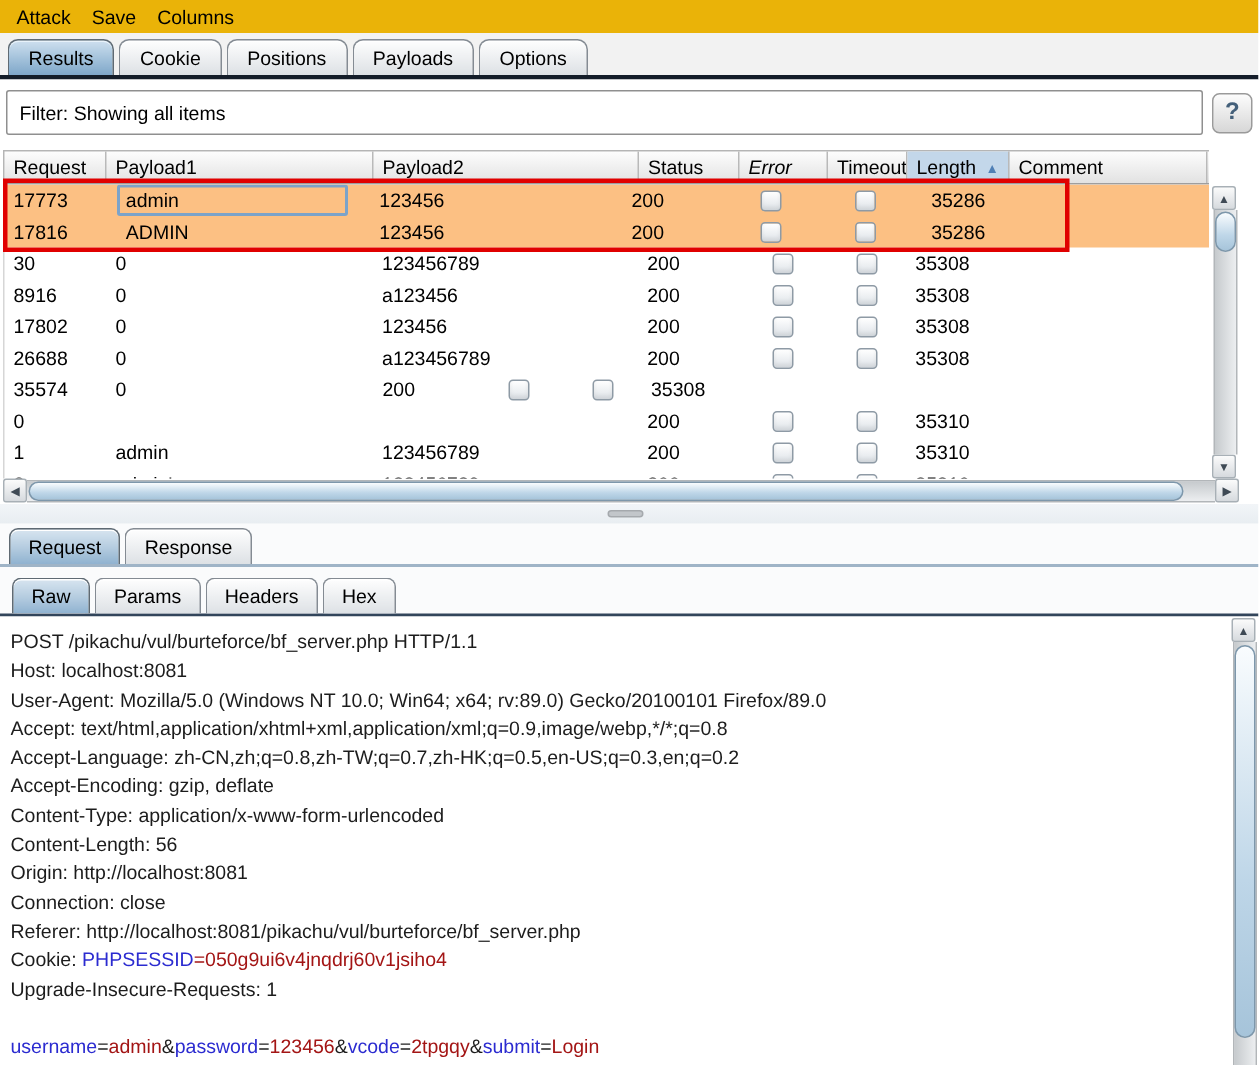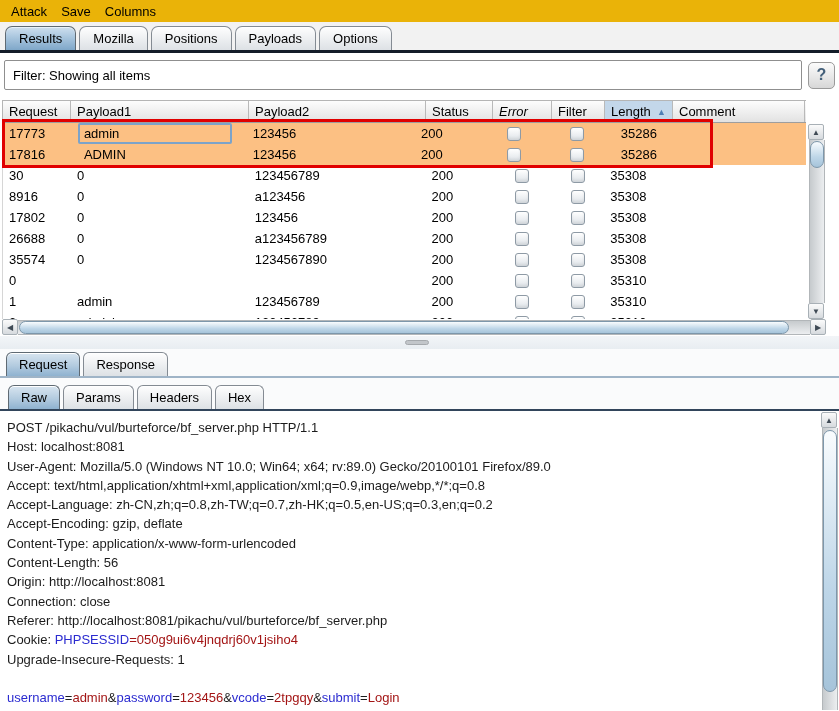--- a/index.html
+++ b/index.html
@@ -96,21 +96,21 @@
 </style>
 </head>
 <body>
 
 <div class="menubar" id="menubar">
     <span class="menu-item">Attack</span>
     <span class="menu-item">Save</span>
     <span class="menu-item">Columns</span>
   </div>
 
-<div class="tabbar" id="main-tabs"><div class="tab selected">Results</div><div class="tab">Mozilla</div><div class="tab">Positions</div><div class="tab">Payloads</div><div class="tab">Options</div></div>
+<div class="tabbar" id="main-tabs"><div class="tab selected">Results</div><div class="tab">Cookie</div><div class="tab">Positions</div><div class="tab">Payloads</div><div class="tab">Options</div></div>
 
 <div class="filter-row">
   <div class="filter-box">
     <span>Filter: Showing all items</span>
   </div>
   <div class="help-btn">?</div>
 </div>
 
 <div class="table-wrap">
   <div class="grid-header" id="grid-header">
@@ -123,21 +123,21 @@
       <div class="hcell" style="width: 177px;">
         <span>Payload2</span>
       </div>
       <div class="hcell" style="width: 67px;">
         <span>Status</span>
       </div>
       <div class="hcell" style="width: 59px; font-style: italic;">
         <span>Error</span>
       </div>
       <div class="hcell" style="width: 53px;">
-        <span>Filter</span>
+        <span>Timeout</span>
       </div>
       <div class="hcell sorted" style="width: 68px;">
         <span>Length</span>
         <span class="sort-arrow">▲</span>
       </div>
       <div class="hcell" style="width: 132px; text-align: center;">
         <span>Comment</span>
       </div>
     </div>
   <div class="grid-rows" id="grid-rows">
@@ -221,21 +221,20 @@
         </div>
         <div class="cell center" style="width: 53px;">
           <div class="checkbox"></div>
         </div>
         <div class="cell" style="width: 68px;">35308</div>
         <div class="cell" style="width: 134px;"></div>
       </div>
       <div class="row">
         <div class="cell" style="width: 68px;">35574</div>
         <div class="cell" style="width: 178px;">0</div>
-        <div class="cell" style="width: 177px;">1234567890</div>
         <div class="cell" style="width: 67px;">200</div>
         <div class="cell center" style="width: 59px;">
           <div class="checkbox"></div>
         </div>
         <div class="cell center" style="width: 53px;">
           <div class="checkbox"></div>
         </div>
         <div class="cell" style="width: 68px;">35308</div>
         <div class="cell" style="width: 134px;"></div>
       </div>

